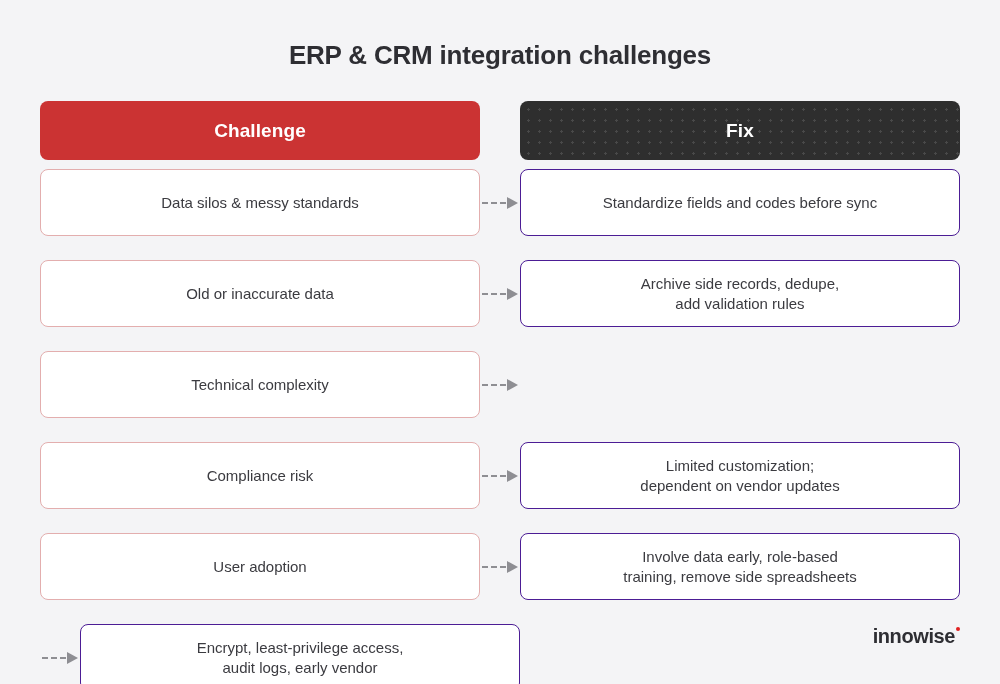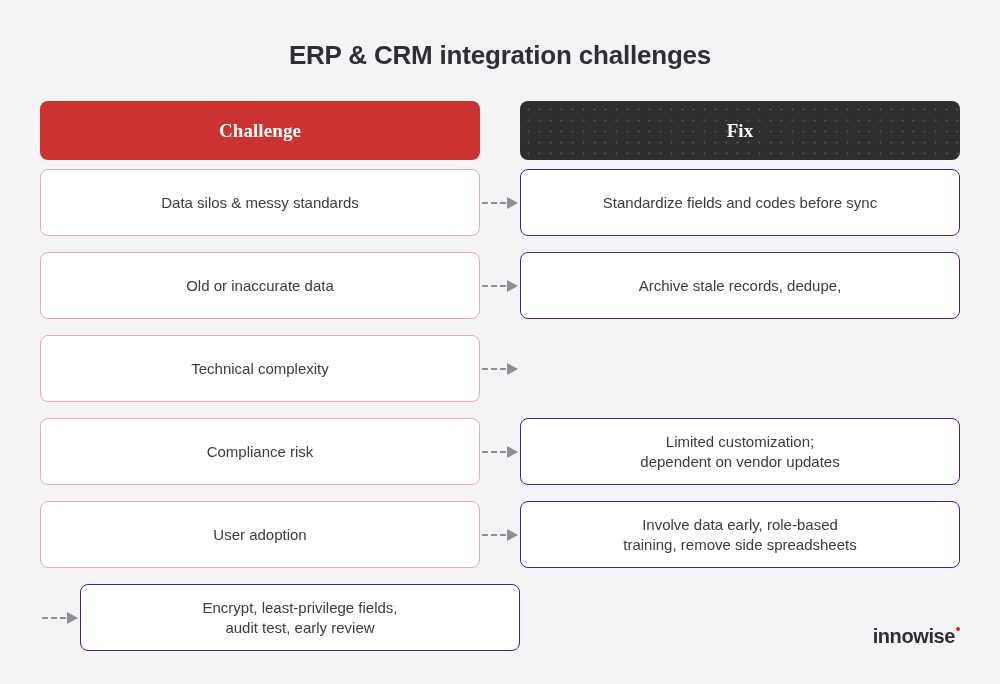--- a/index.html
+++ b/index.html
@@ -42,21 +42,21 @@
     position: absolute;
     top: 101px;
     left: 40px;
     width: 920px;
   }
 
   .row {
     display: flex;
     align-items: stretch;
     width: 920px;
-    margin-bottom: 16px;
+    margin-bottom: 24px;
   }
 
   .col-left {
     width: 440px;
     flex: 0 0 440px;
   }
 
   .col-conn {
     width: 40px;
     flex: 0 0 40px;
@@ -88,21 +88,20 @@
 
   .head-fix {
     background: #2e2e2e;
     background-image: radial-gradient(circle, rgba(255,255,255,0.13) 1px, transparent 1.2px);
     background-size: 11px 11px;
     background-position: 3px 3px;
   }
 
   .head-row {
     margin-bottom: 9px;
-    font-family: Liberation Serif, serif;
   }
 
   
   .cell {
     height: 67px;
     border-radius: 8px;
     background: #ffffff;
     display: flex;
     align-items: center;
     justify-content: center;
@@ -225,21 +224,22 @@
           </div>
           <div class="col-conn">
             <div class="connector">
               <div class="dash"></div>
               <div class="head-tri"></div>
             </div>
           </div>
           <div class="col-right">
             <div class="cell cell-fix">
               <div>
-                <span class="line">Archive stale records, dedupe,</span>
+                <span class="line">Archive side records, dedupe,</span>
+                <span class="line">add validation rules</span>
               </div>
             </div>
           </div>
         </div>
         <div class="row">
           <div class="col-left">
             <div class="cell cell-challenge">
               <span class="line">Technical complexity</span>
             </div>
           </div>
@@ -295,22 +295,22 @@
         <div class="row">
           <div class="col-conn">
             <div class="connector">
               <div class="dash"></div>
               <div class="head-tri"></div>
             </div>
           </div>
           <div class="col-right">
             <div class="cell cell-fix">
               <div>
-                <span class="line">Encrypt, least-privilege fields,</span>
-                <span class="line">audit test, early review</span>
+                <span class="line">Encrypt, least-privilege access,</span>
+                <span class="line">audit logs, early vendor</span>
               </div>
             </div>
           </div>
         </div>
       </div>
 
   </div>
 
   <div class="logo"><span>innowise</span><span class="dot"></span></div>
 

